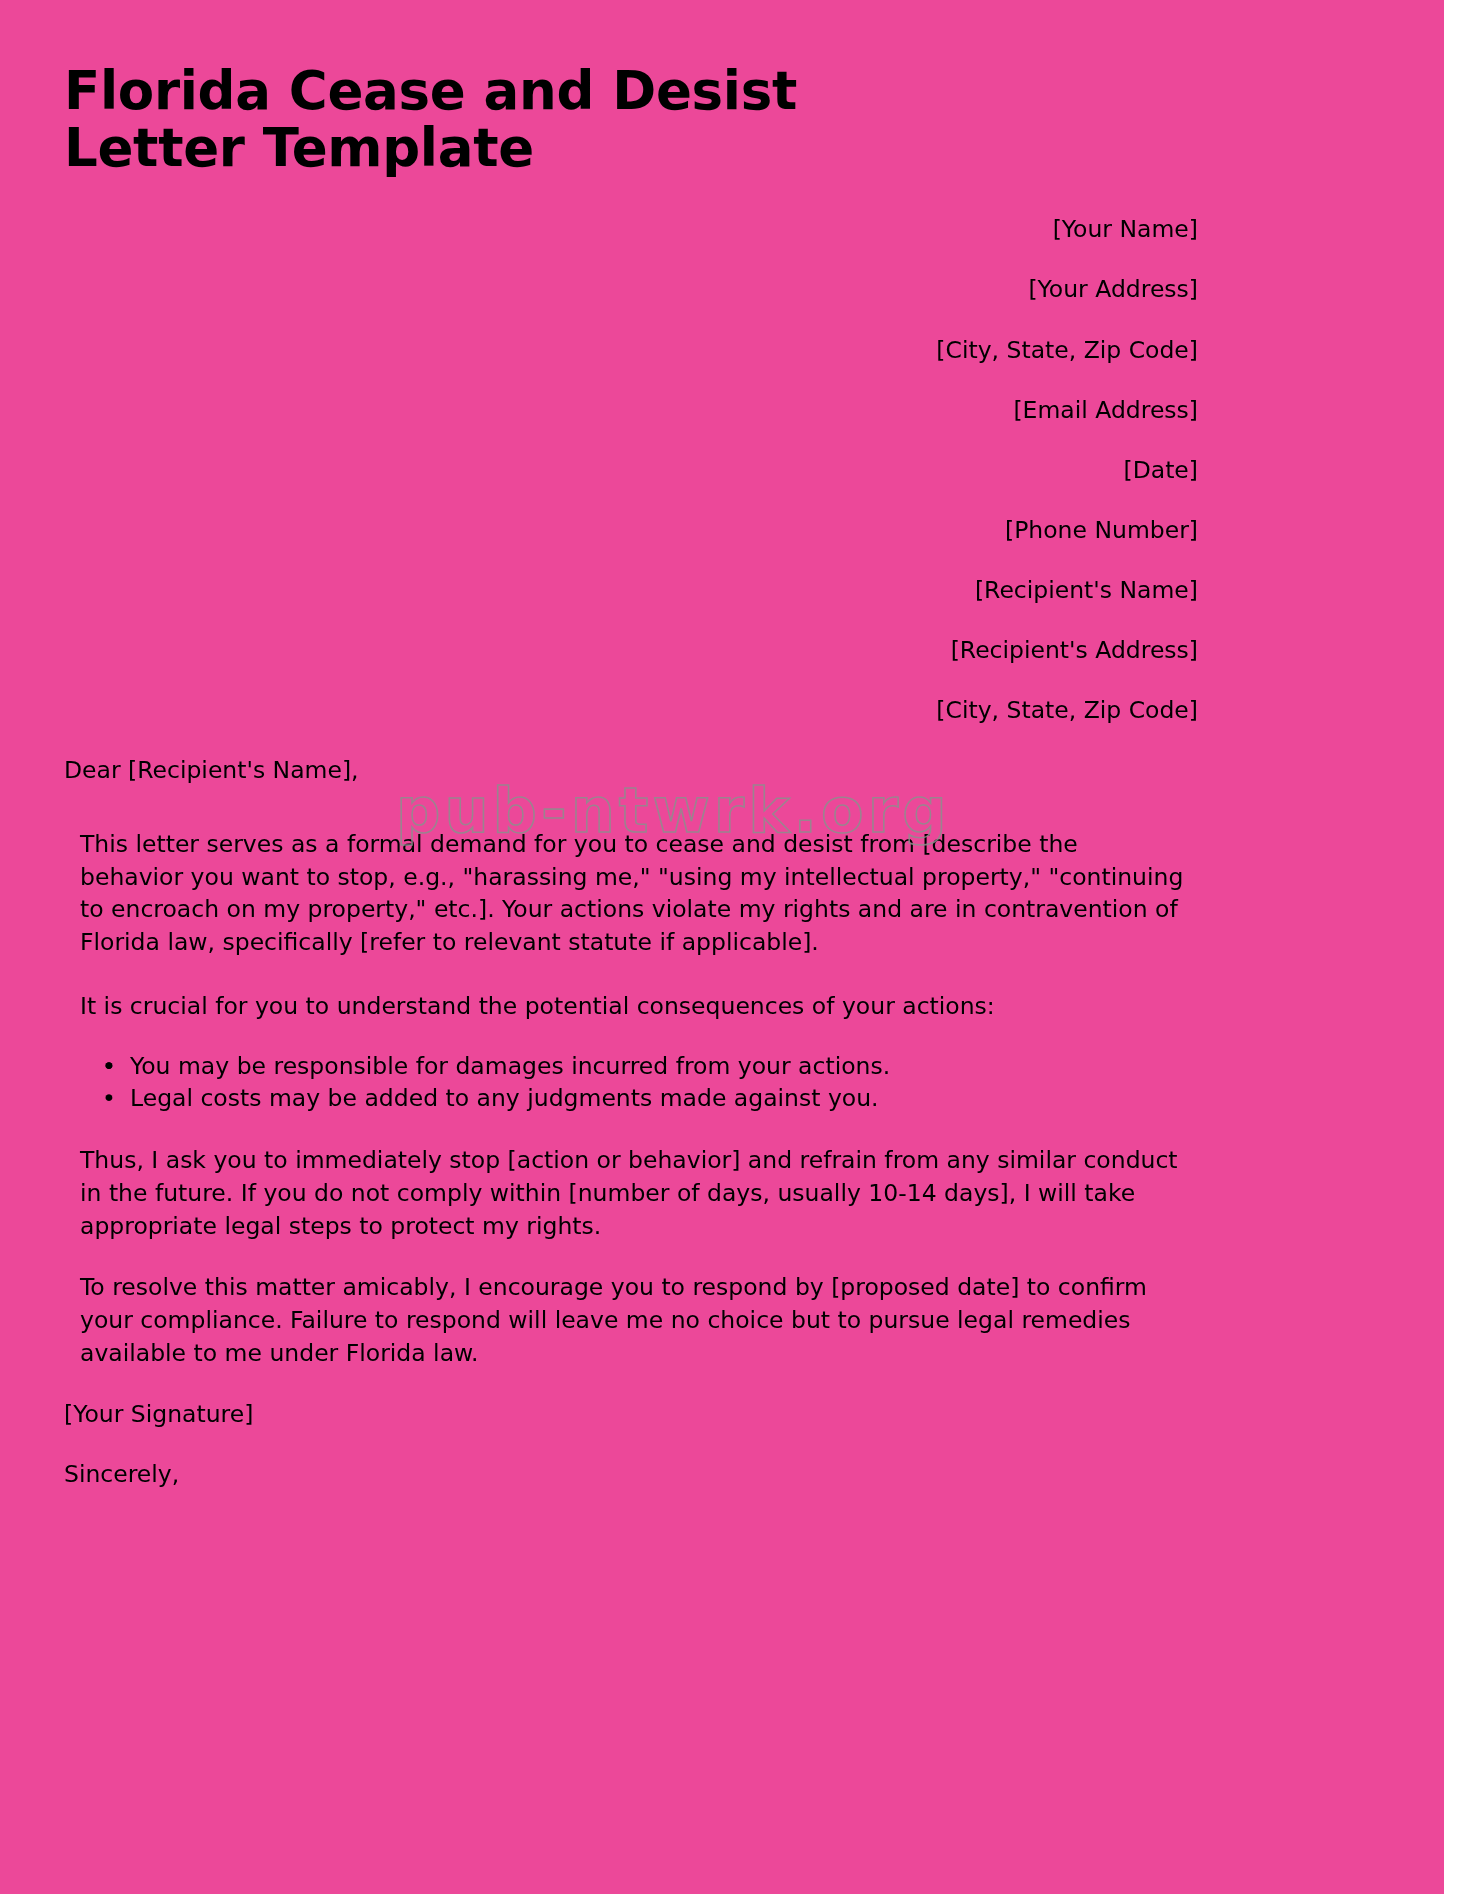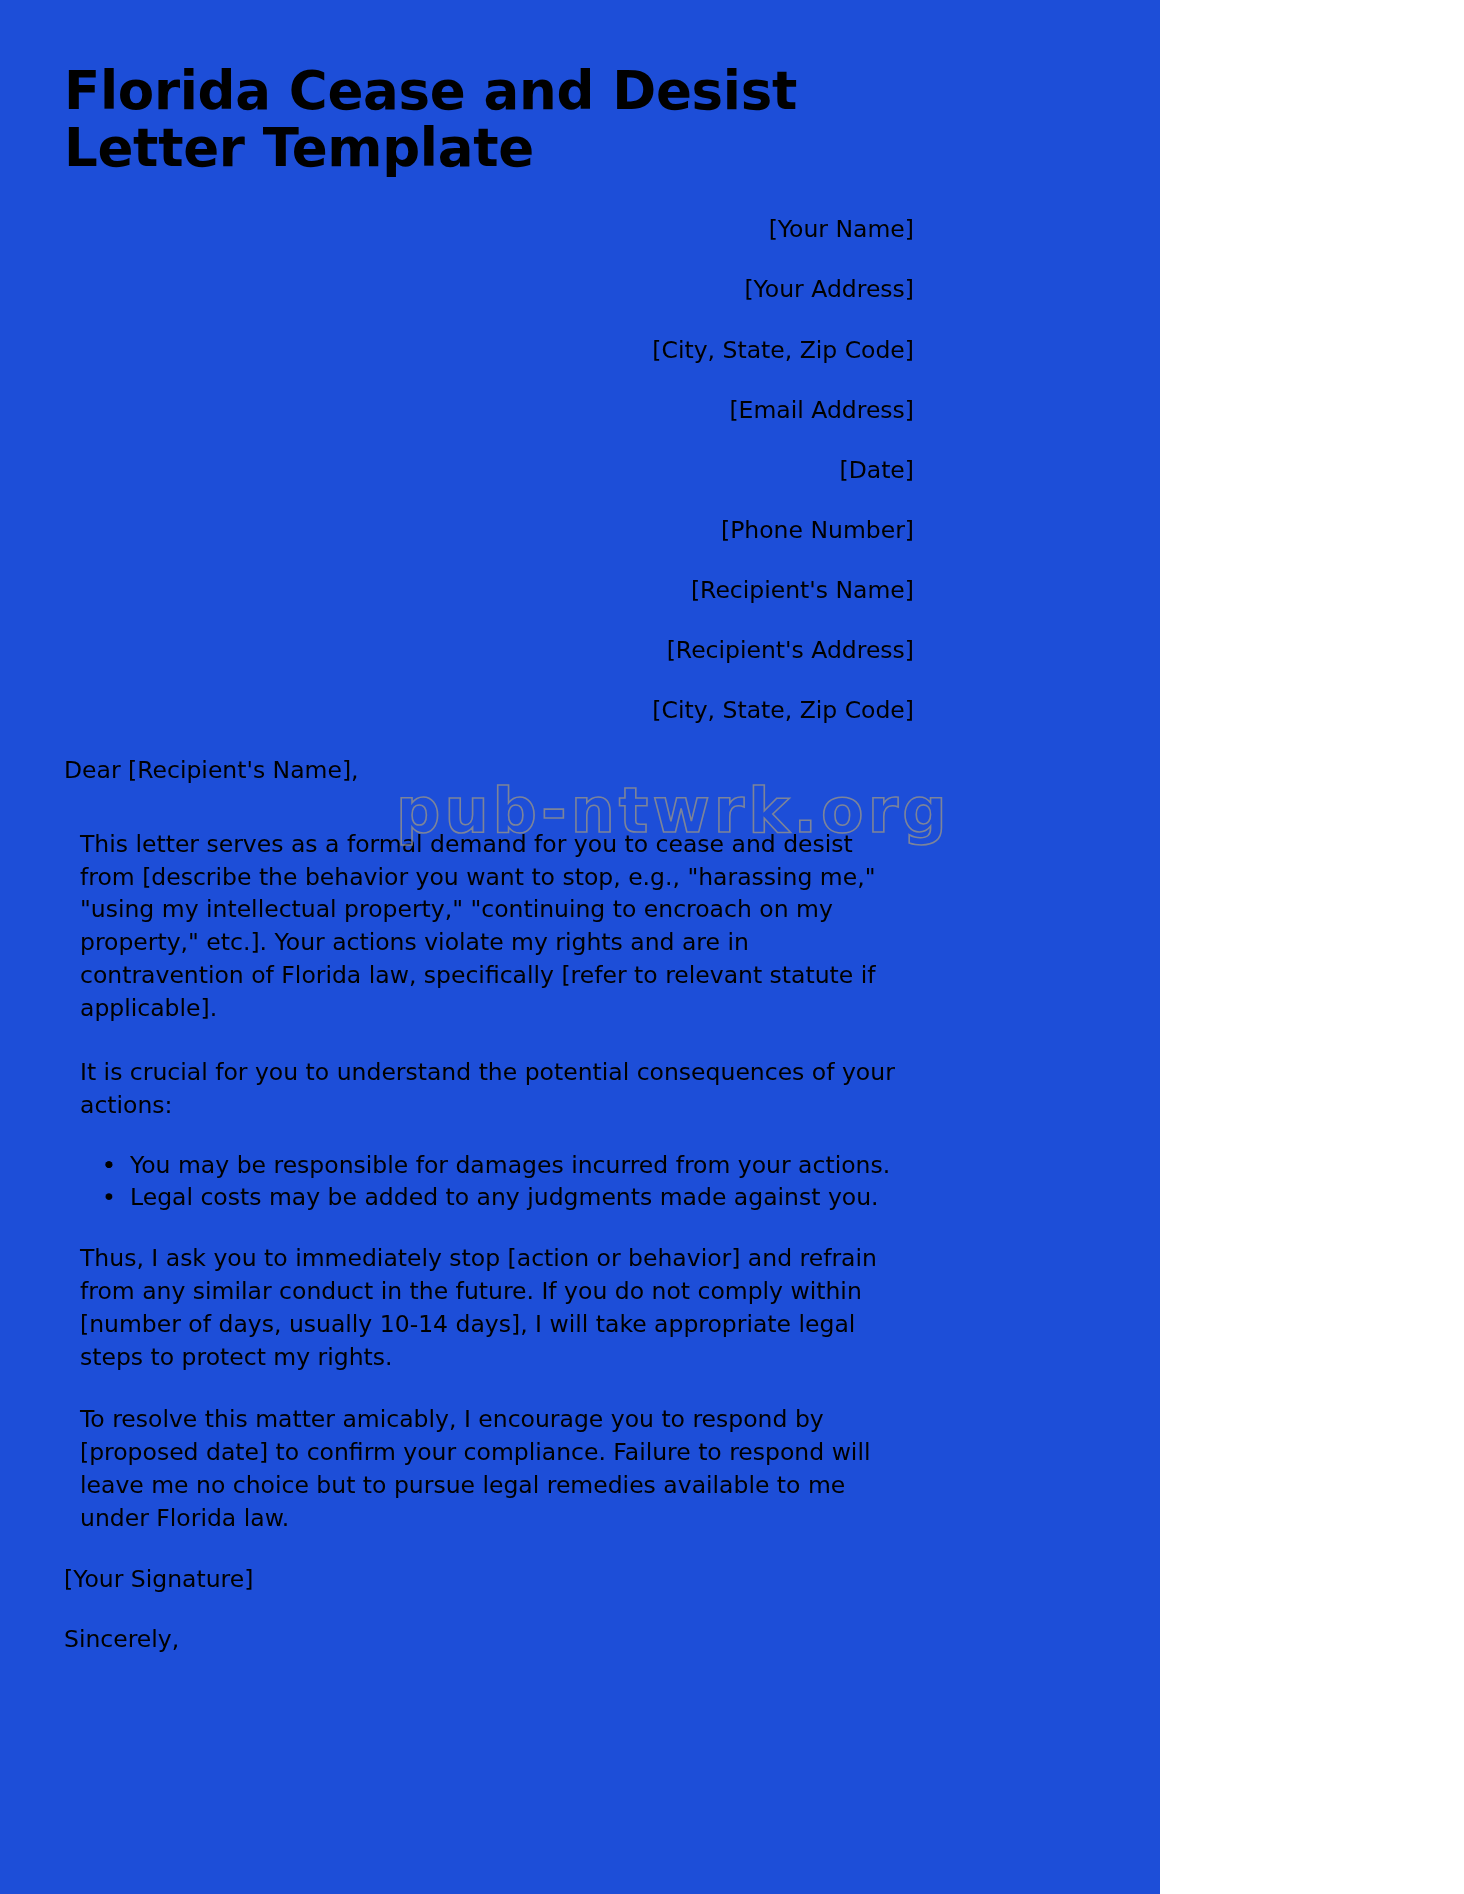--- a/index.html
+++ b/index.html
@@ -14,23 +14,23 @@
     overflow: hidden;
     font-family: "DejaVu Sans", "Liberation Sans", sans-serif;
     color: #000000;
     -webkit-font-smoothing: antialiased;
   }
 
   .page {
     position: absolute;
     left: 0;
     top: 0;
-    width: 1160px;
+    width: 1444px;
     height: 1894px;
-    background: #1d4ed8;
+    background: #ec4899;
     box-sizing: border-box;
     padding: 62px 246px 0 64px;
   }
 
   .doc-title {
     font-family: "DejaVu Sans", "Liberation Sans", sans-serif;
     font-weight: bold;
     font-size: 53px;
     line-height: 1.08;
     letter-spacing: -0.3px;

